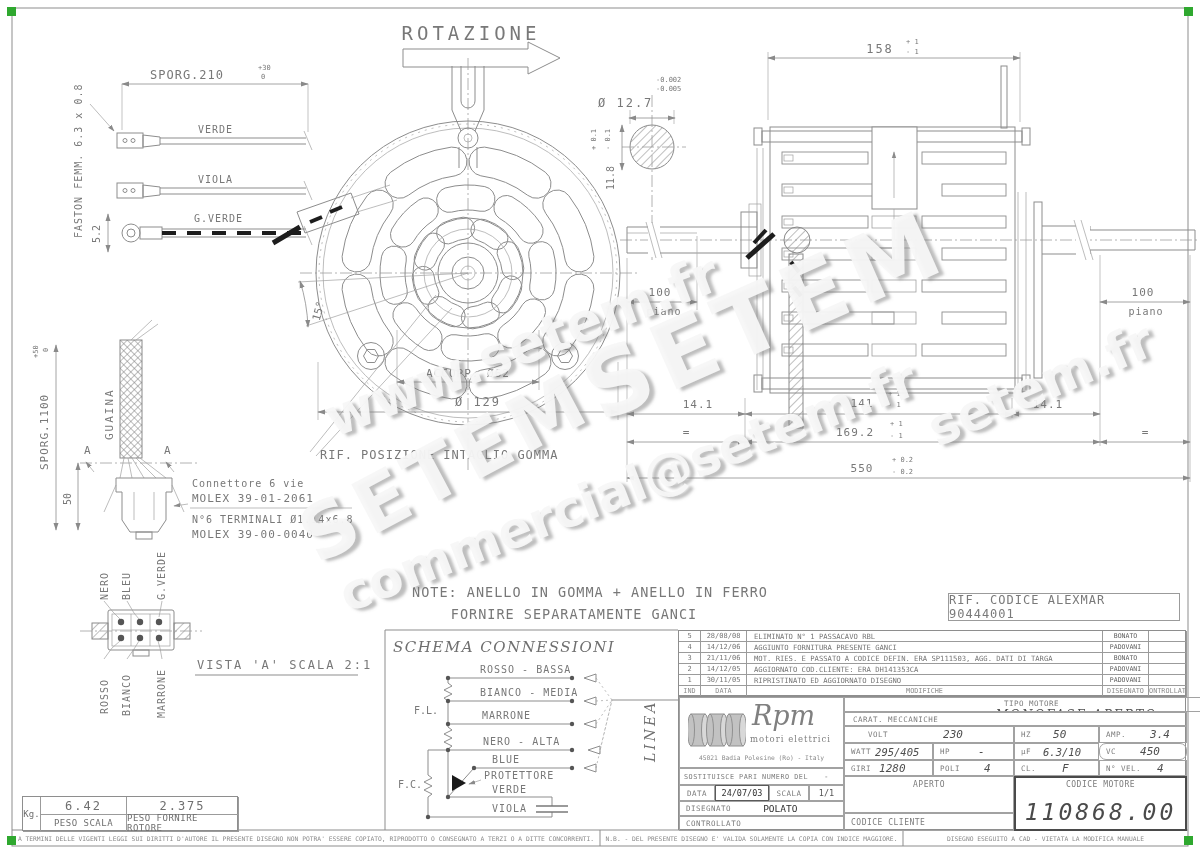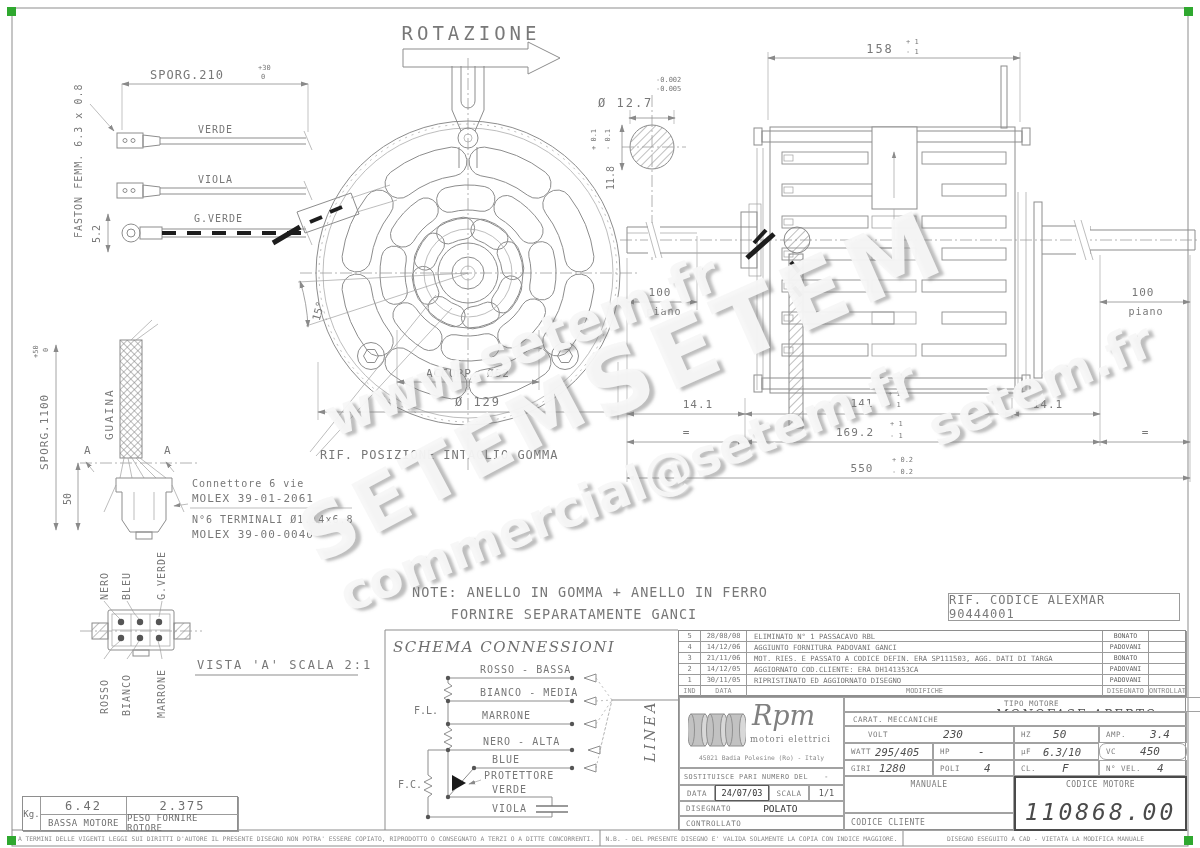--- a/index.html
+++ b/index.html
@@ -524,21 +524,21 @@
 
 <div class="abs revtable">
   <div>5</div>
   <div>28/08/08</div>
   <div class="l">ELIMINATO N°  1 PASSACAVO RBL</div>
   <div class="nm">BONATO</div>
   <div></div>
 
   <div>4</div>
   <div>14/12/06</div>
-  <div class="l">AGGIUNTO FORNITURA PADOVANI GANCI</div>
+  <div class="l">AGGIUNTO FORNITURA PRESENTE GANCI</div>
   <div class="nm">PADOVANI</div>
   <div></div>
 
   <div>3</div>
   <div>21/11/06</div>
   <div class="l">MOT. RIES. E PASSATO A CODICE DEFIN. ERA SP111503, AGG. DATI DI TARGA</div>
   <div class="nm">BONATO</div>
   <div></div>
 
   <div>2</div>
@@ -649,36 +649,36 @@
   </div>
   <div class="tb" style="left:335px;top:63px;width:85px;height:16px;padding:0 6px;">
     <span class="lab">CL.</span>
     <span class="val" style="margin-left:26px;font-size:11px;">F</span>
   </div>
   <div class="tb" style="left:420px;top:63px;width:88px;height:16px;padding:0 6px;">
     <span class="lab">N° VEL.</span>
     <span class="val" style="margin-left:16px;font-size:11px;">4</span>
   </div>
   <div class="tb" style="left:165px;top:79px;width:170px;height:37px;justify-content:center;align-items:flex-start;padding-top:3px;">
-    <span class="lab" style="font-size:8px;">MANUALE</span>
+    <span class="lab" style="font-size:8px;">APERTO</span>
   </div>
   <div class="tb" style="left:165px;top:116px;width:170px;height:18px;padding:0 6px;">
     <span class="lab" style="font-size:8px;">CODICE CLIENTE</span>
   </div>
   <div class="tb" style="left:335px;top:79px;width:173px;height:55px;border:2px solid #4a4a4a;flex-direction:column;justify-content:flex-start;">
     <span class="lab" style="font-size:8px;margin-top:2px;">CODICE MOTORE</span>
     <span style="font-style:italic;font-size:23px;letter-spacing:3px;color:#4a4a4a;margin-top:10px;">110868.00</span>
   </div>
 </div>
 
 <div class="abs kgtable">
   <div class="kgcell">Kg.</div>
   <div class="kgv">6.42</div>
   <div class="kgv">2.375</div>
-  <div class="kgl">BASSA MOTORE</div>
+  <div class="kgl">PESO SCALA</div>
   <div class="kgl">PESO FORNIRE ROTORE</div>
 </div>
 
 <div class="abs foot" style="left:13px;top:831px;width:586px;height:14px;">A TERMINI DELLE VIGENTI LEGGI SUI DIRITTI D'AUTORE IL PRESENTE DISEGNO NON POTRA' ESSERE COPIATO, RIPRODOTTO O CONSEGNATO A TERZI O A DITTE CONCORRENTI.</div>
 <div class="abs foot" style="left:601px;top:831px;width:301px;height:14px;">N.B. - DEL PRESENTE DISEGNO E' VALIDA SOLAMENTE LA COPIA CON INDICE MAGGIORE.</div>
 <div class="abs foot" style="left:904px;top:831px;width:283px;height:14px;">DISEGNO ESEGUITO A CAD - VIETATA LA MODIFICA MANUALE</div>
 
 <div class="gm" style="left:7px;top:7px;"></div>
 <div class="gm" style="left:1184px;top:7px;"></div>
 <div class="gm" style="left:7px;top:836px;"></div>

